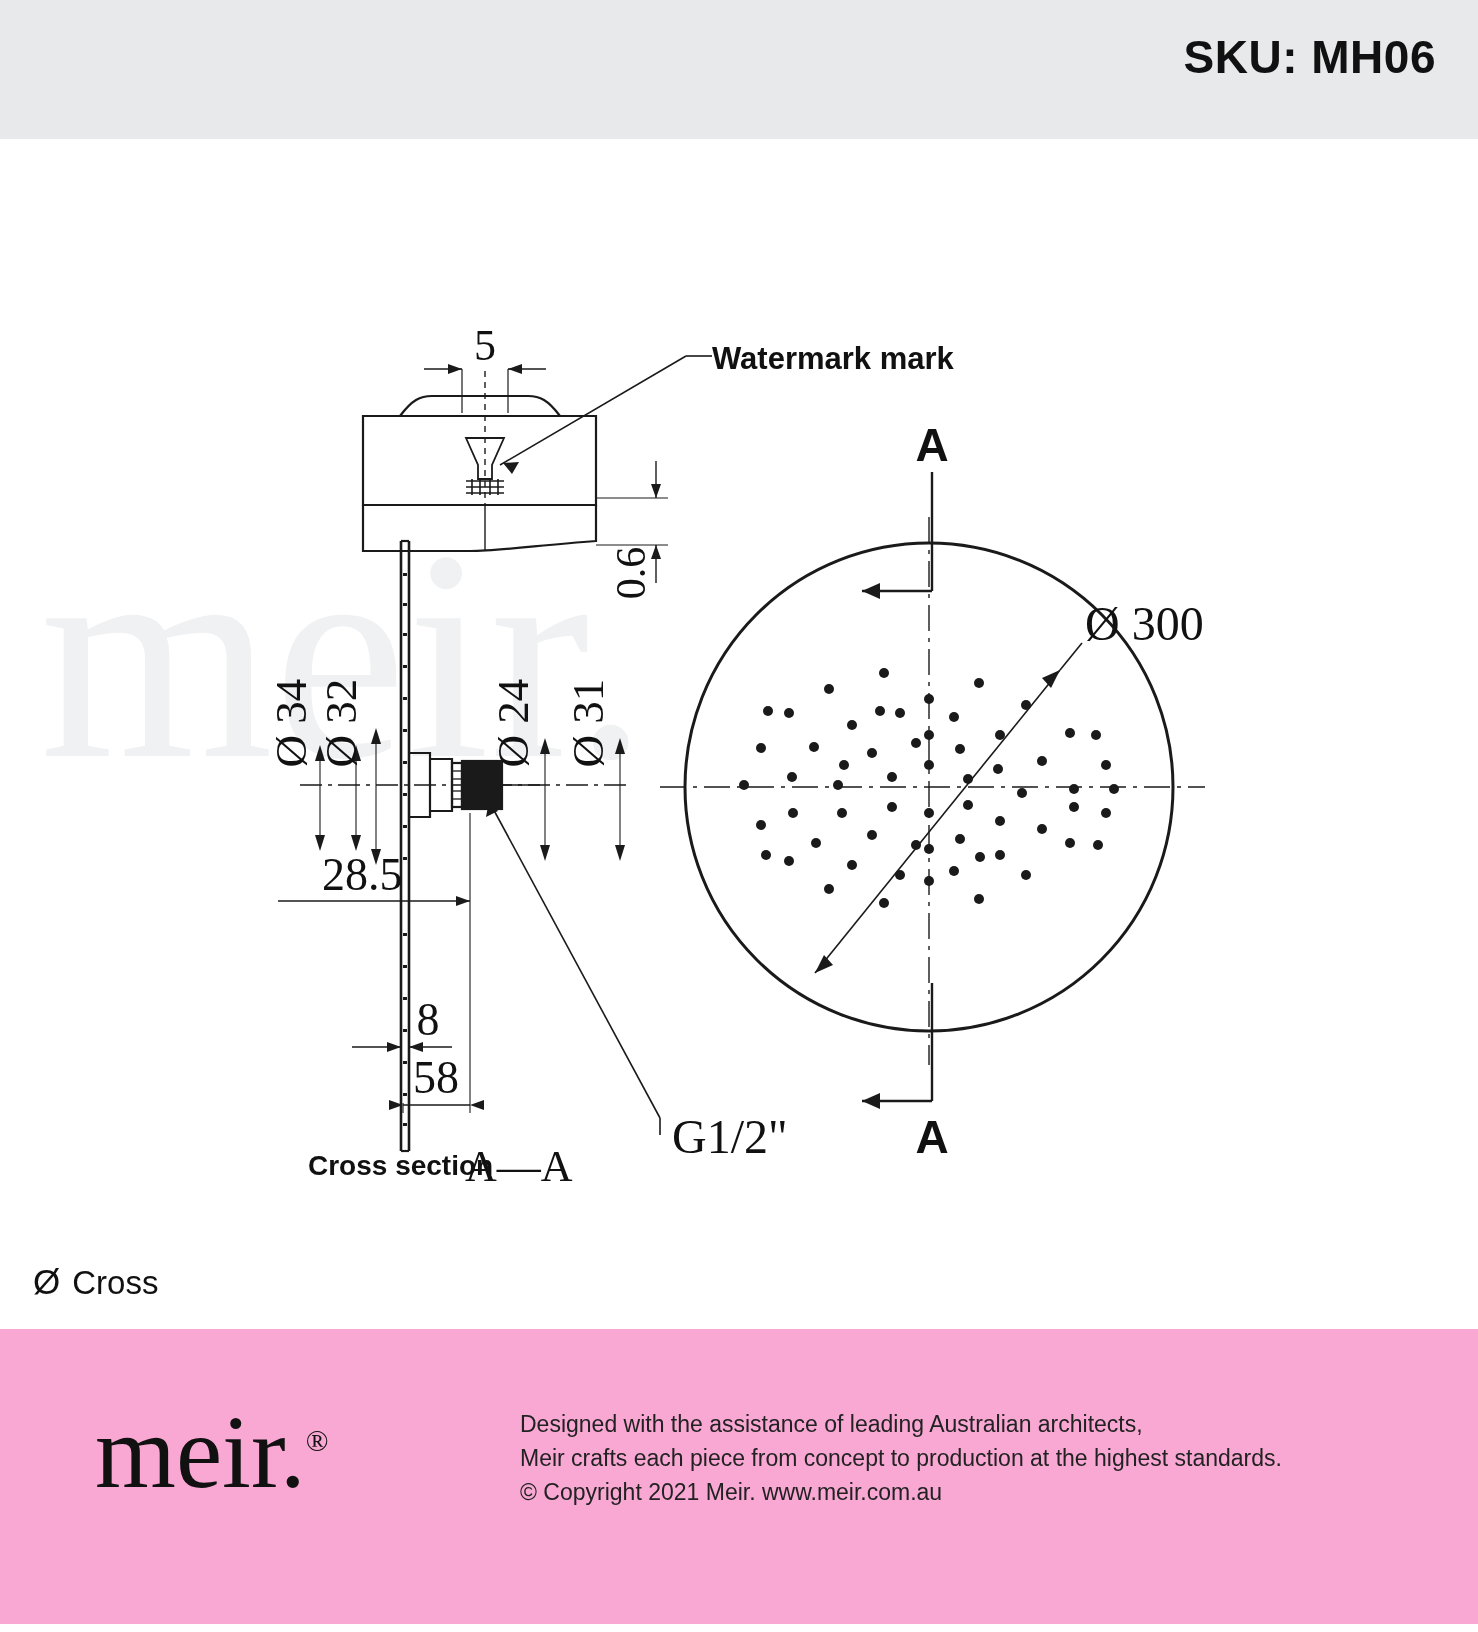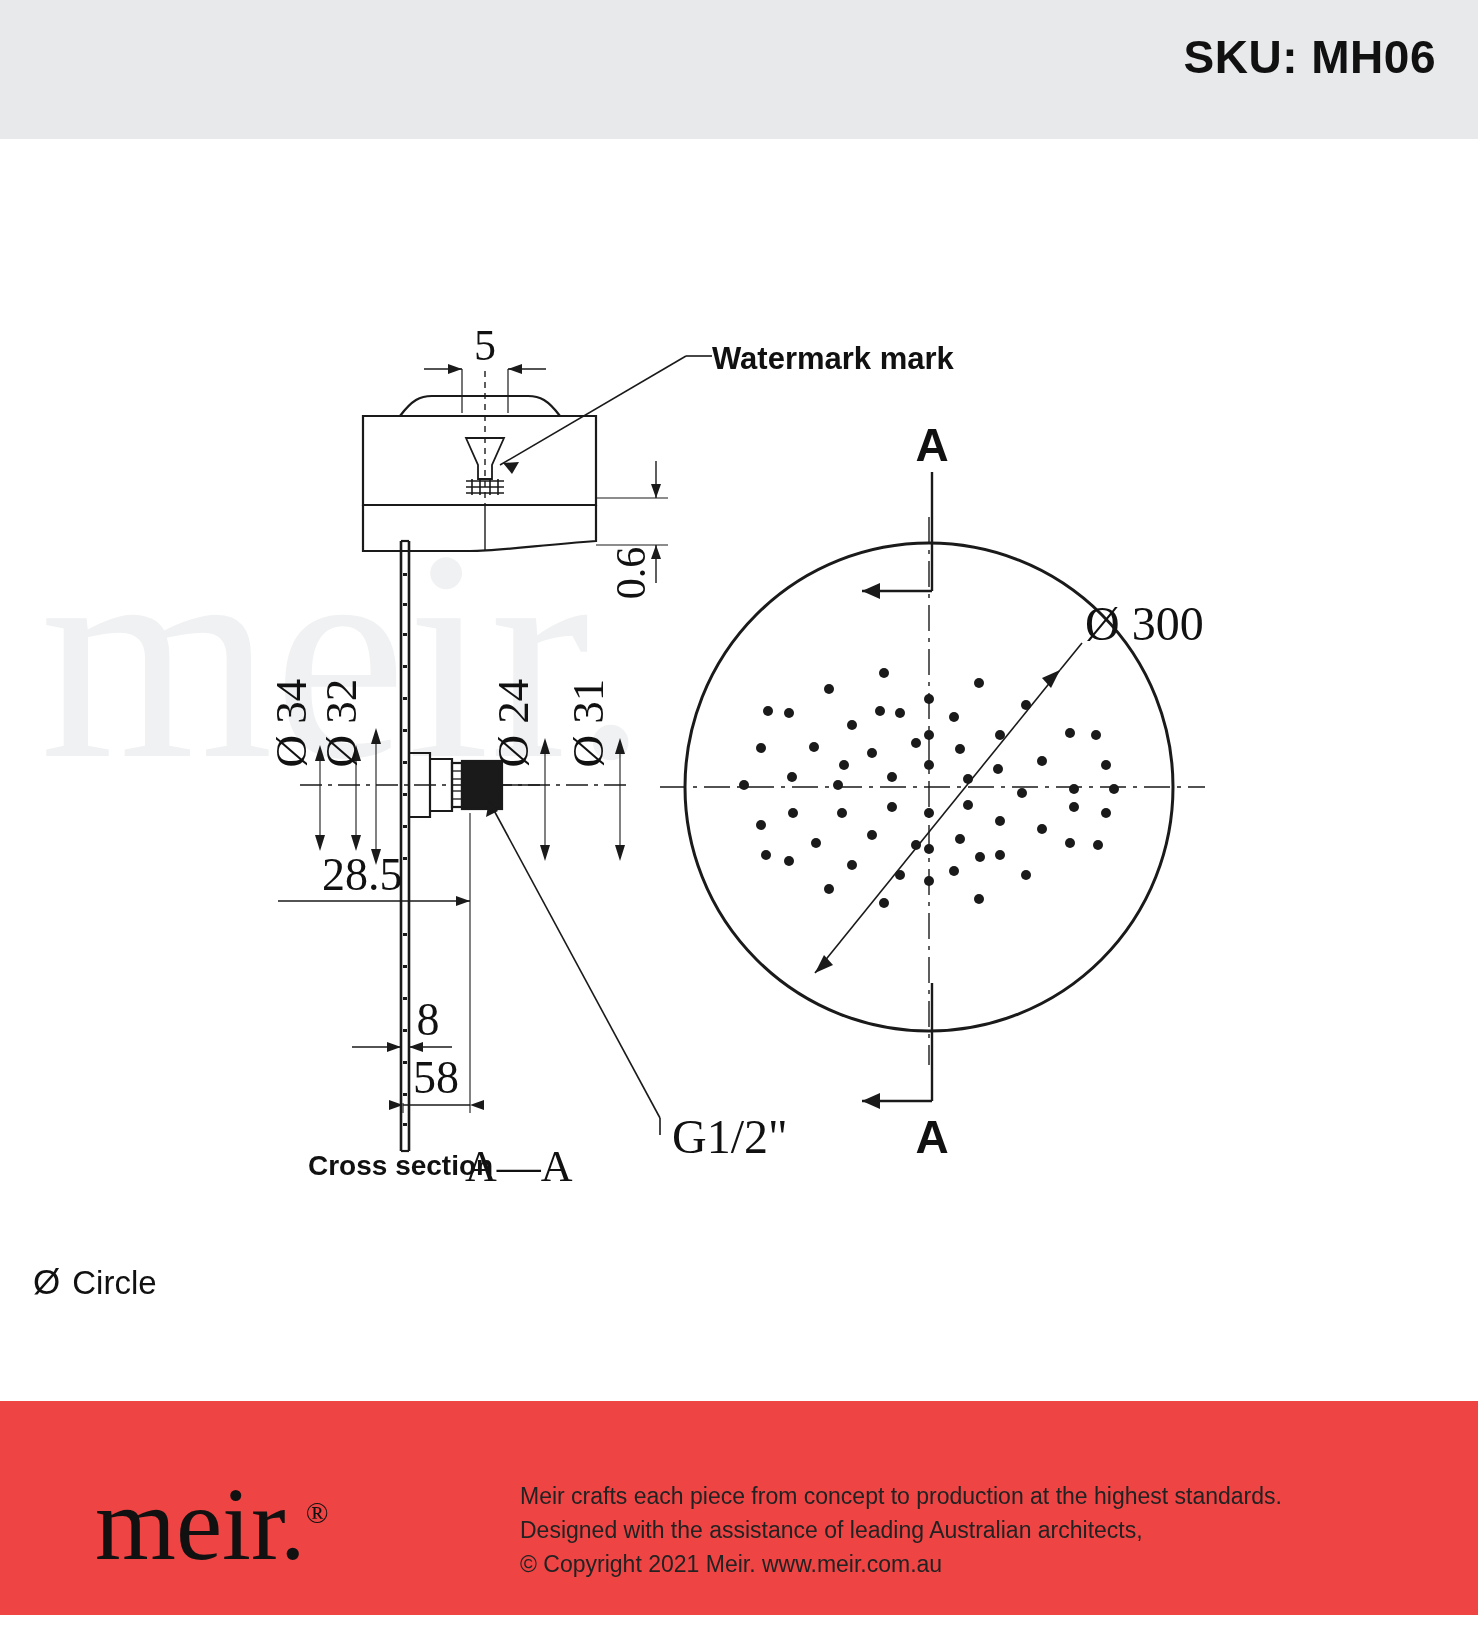--- a/index.html
+++ b/index.html
@@ -15,22 +15,22 @@
     position:absolute;left:0;top:0;width:1478px;height:139px;
     background:#e7e9ea;
   }
   .sku{
     position:absolute;right:42px;top:30px;
     font-size:46px;font-weight:bold;color:#111;letter-spacing:0.5px;
     font-family:"Liberation Sans", sans-serif;
   }
   
   .footer{
-    position:absolute;left:0;bottom:17px;width:1478px;height:214px;
-    background:#ef4444;
+    position:absolute;left:0;bottom:8px;width:1478px;height:295px;
+    background:#f9a8d4;
   }
   .brand{
     position:absolute;left:95px;top:60px;
     font-family:"Liberation Serif", serif;
     font-size:104px;line-height:104px;color:#111;
   }
   .brand .reg{
     font-size:30px;vertical-align:super;
   }
   .footer-text{
@@ -303,23 +303,23 @@
 
   <text class="lbl-b" x="932" y="348" font-size="46" text-anchor="middle">A</text>
   <text class="lbl-b" x="932" y="1040" font-size="46" text-anchor="middle">A</text>
 
   <text class="lbl-b" x="308" y="1062" font-size="28">Cross section</text>
   <text class="lbl" x="465" y="1068" font-size="44">A—A</text>
 </svg>
 </div>
 
 <div class="legend">
-  <span class="sym">Ø</span><span>Circle</span>
+  <span class="sym">Ø</span><span>Cross</span>
 </div>
 
 <div class="footer">
   <div class="brand"><span>meir.</span><span class="reg">®</span></div>
   <div class="footer-text">
+    <div>Designed with the assistance of leading Australian architects,</div>
     <div>Meir crafts each piece from concept to production at the highest standards.</div>
-    <div>Designed with the assistance of leading Australian architects,</div>
     <div>© Copyright 2021 Meir. www.meir.com.au</div>
   </div>
 </div>
 
 </body></html>

